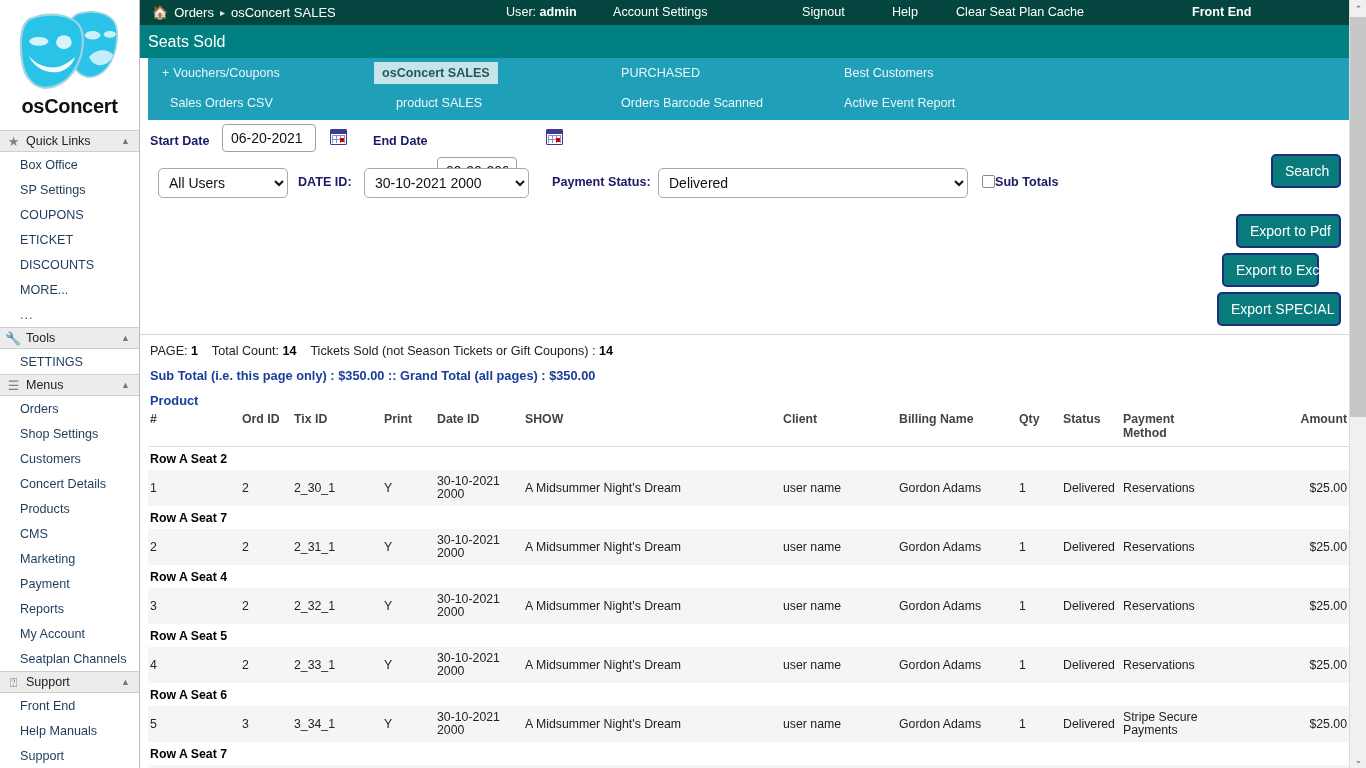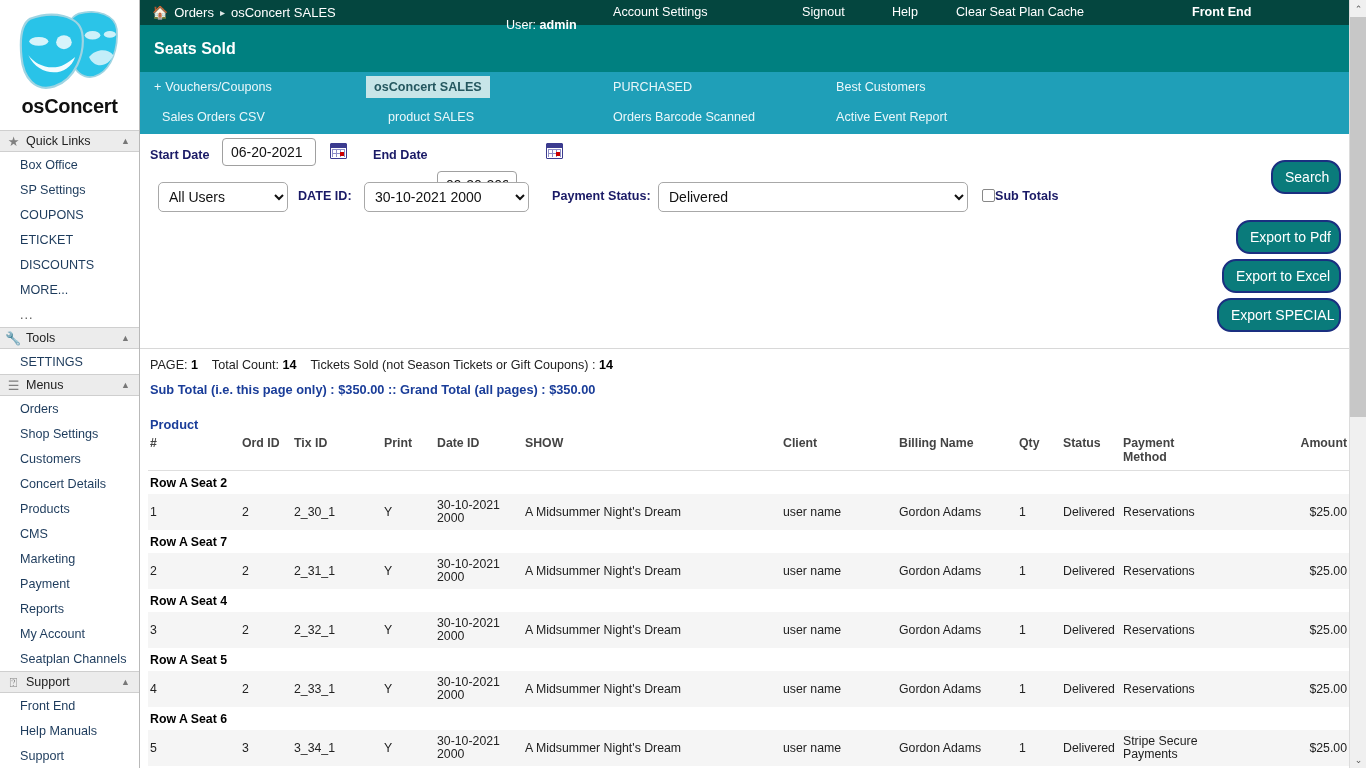--- a/index.html
+++ b/index.html
@@ -115,35 +115,36 @@
   }
   .crumb .home-icon {
     font-size: 13px; line-height: 1;
     color: #fff;
   }
   .crumb .sep { font-size: 10px; color: #dfe9e7; }
   .topbar .tb-item { position: absolute; top: 5px; font-size: 12.6px; white-space: nowrap; }
 
   
   .titleband {
-    height: 47px;
+    height: 33px;
     background: #008080;
     display: flex;
     align-items: center;
-    padding-left: 14px;
+    padding-left: 8px;
     color: #fff;
     font-size: 16px;
-    font-weight: bold;
+    font-weight: normal;
   }
 
   
   .tabband {
     height: 62px;
     background: #1f9fb8;
     position: relative;
+    margin-left: 8px;
   }
   .tab {
     position: absolute;
     font-size: 12.6px;
     color: #eaf7fa;
     white-space: nowrap;
     padding: 4px 8px;
     line-height: 14px;
   }
   .tab.active {
@@ -207,27 +208,28 @@
     height: 30px;
     font-size: 14px;
     padding: 0 6px;
     background: #fff;
     color: #111;
     font-family: "Liberation Sans", sans-serif;
   }
   .btn {
     background: #0a7b7b;
     border: 2px solid #1a2f80;
-    border-radius: 14px;
+    border-radius: 5px;
     color: #fff;
     font-size: 14px;
     padding: 7px 12px;
     cursor: pointer;
     font-family: "Liberation Sans", sans-serif;
     white-space: nowrap;
+    margin-top: 8px;
   }
   .chk {
     width: 13px; height: 13px;
     border: 1px solid #888;
     background: #fff;
     display: inline-block;
     vertical-align: -2px;
     border-radius: 2px;
   }
 
@@ -240,21 +242,21 @@
     font-size: 12.6px; color: #222;
     padding-left: 10px;
   }
   .sumline1 b { color: #000; }
   .sumline2 {
     font-size: 12.8px; color: #1a3d99; font-weight: bold;
     padding-left: 10px; margin-top: 10px;
   }
   .sumline3 {
     font-size: 12.8px; color: #1a3d99; font-weight: bold;
-    padding-left: 10px; margin-top: 20px;
+    padding-left: 10px; margin-top: 10px;
   }
 
   table.grid {
     width: 1201px;
     margin-left: 8px;
     border-collapse: collapse;
     font-size: 12.3px;
     color: #222;
     table-layout: fixed;
   }
@@ -381,21 +383,21 @@
 
   <div class="main">
 
     <div class="topbar">
       <div class="crumb">
         <span class="home-icon">🏠</span>
         <span>Orders</span>
         <span class="sep">▸</span>
         <span>osConcert SALES</span>
       </div>
-      <span class="tb-item" style="left:366px;margin-top:13px;">
+      <span class="tb-item" style="left:366px;">
         <span>User:</span>
         <b>admin</b>
       </span>
       <span class="tb-item" style="left:473px;">Account Settings</span>
       <span class="tb-item" style="left:662px;">Signout</span>
       <span class="tb-item" style="left:752px;">Help</span>
       <span class="tb-item" style="left:799px;margin-left:17px;">Clear Seat Plan Cache</span>
       <span class="tb-item" style="left:1052px; font-weight:bold;">Front End</span>
     </div>
 
@@ -442,21 +444,21 @@
       <select class="sel" style="position:absolute; left:518px; top:48px; width:310px;">
         <option>Delivered</option>
       </select>
 
       <span style="position:absolute; left:842px; top:52px;">
         <span class="chk"></span><span class="lbl">Sub Totals</span>
       </span>
 
       <button class="btn" style="position:absolute; left:1131px; top:26px; width:70px;">Search</button>
       <button class="btn" style="position:absolute; left:1096px; top:86px; width:105px;">Export to Pdf</button>
-      <button class="btn" style="position:absolute; left:1082px; top:125px; width:119px;">Export to Excel</button>
+      <button class="btn" style="position:absolute; left:1082px; top:125px; width:97px;">Export to Excel</button>
       <button class="btn" style="position:absolute; left:1077px; top:164px; width:124px;">Export SPECIAL</button>
     </div>
 
     <div class="results">
       <div class="sumline1" style="margin-top:9px;">
         <span>PAGE:</span>
         <b>1</b>
         &nbsp;&nbsp;
         <span>Total Count:</span>
         <b>14</b>

